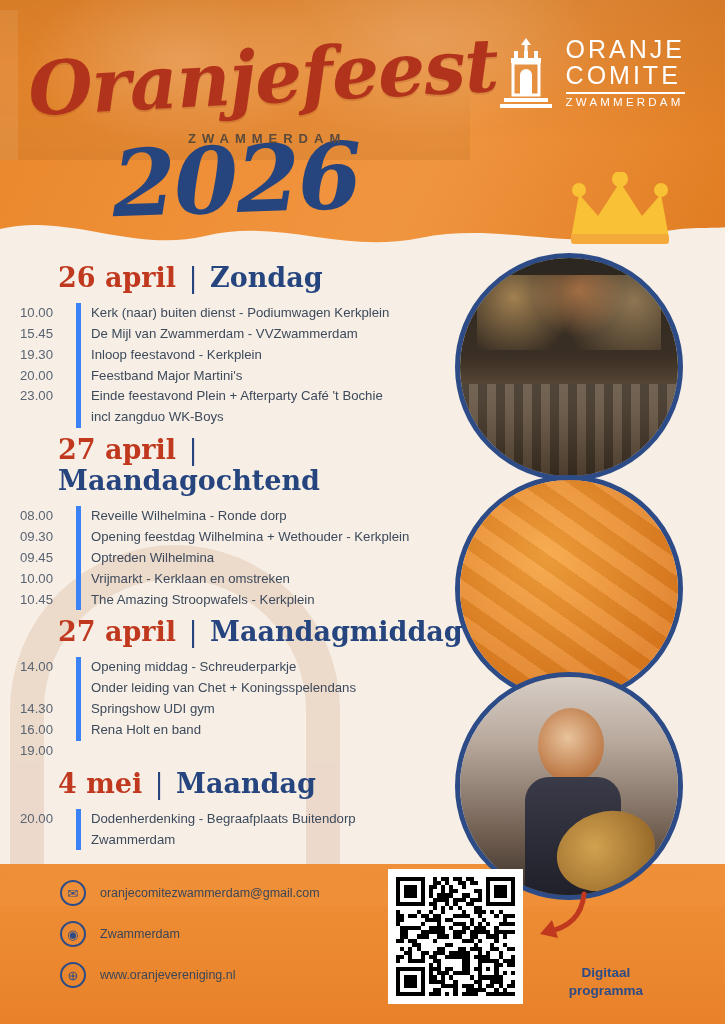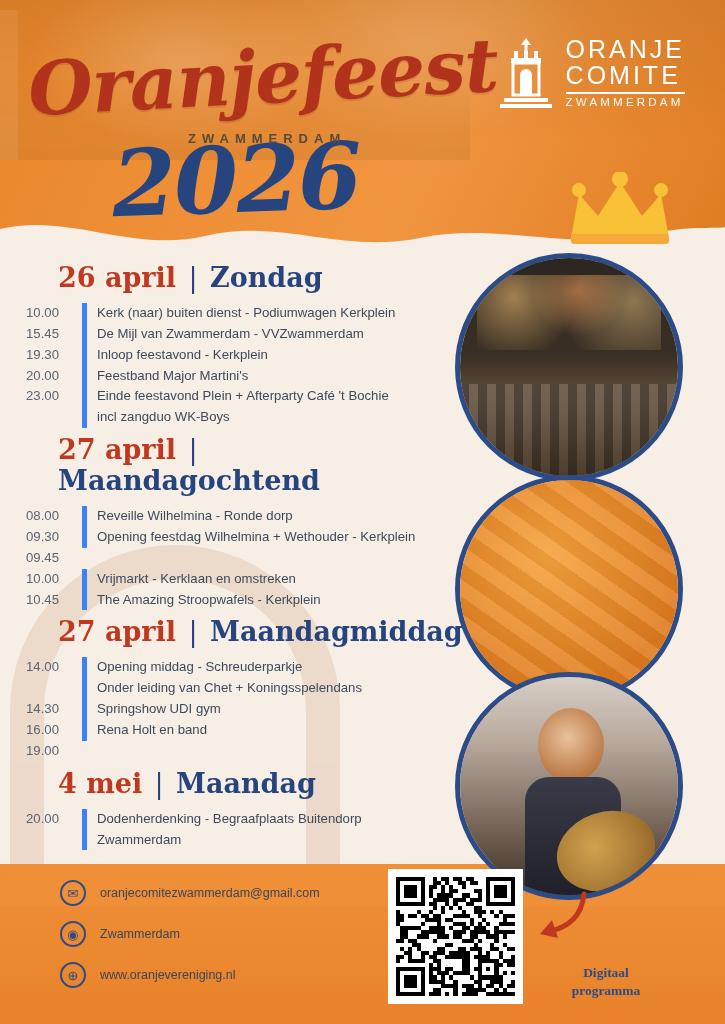--- a/index.html
+++ b/index.html
@@ -98,21 +98,21 @@
     font-family: "DejaVu Serif", serif;
     font-weight: bold;
     font-size: 27px;
     color: #c0391f;
     padding-left: 30px;
     margin-bottom: 10px;
     margin-left: 28px;
   }
   .block-title .sep { color: #26457f; font-weight: normal; margin: 0 3px; }
   .block-title .day { color: #26457f; }
-  .rows { padding-left: 26px; }
+  .rows { padding-left: 20px; }
   .row { display: flex; font-size: 13.2px; color: #3d4a5c; line-height: 1.58; }
   .time { width: 56px; flex: none; color: #5a6472; }
   .desc { border-left: 5px solid #3b82f6; padding-left: 10px; flex: 1; }
   .row.cont .time { visibility: hidden; }
 
   
   .circ {
     position: absolute; border-radius: 50%;
     border: 5px solid #2d4c87;
     overflow: hidden; z-index: 6;
@@ -165,21 +165,21 @@
     border: 2px solid #2d4c87; color: #2d4c87;
     display: flex; align-items: center; justify-content: center;
     font-size: 13px; flex: none; background: transparent;
   }
   .ctext { font-size: 12.5px; color: #3b4658; }
 
   .qr { position: absolute; left: 388px; bottom: 20px; width: 135px; height: 135px; background: #fff; padding: 8px; z-index: 9; }
   .qr canvas, .qr .qrgrid { width: 100%; height: 100%; }
   .digi {
     position: absolute; left: 546px; bottom: 24px; width: 120px; text-align: center;
-    color: #2d4c87; font-weight: bold; font-size: 13.5px; line-height: 1.35; z-index: 9; font-family: Liberation Serif, serif;
+    color: #2d4c87; font-weight: bold; font-size: 13.5px; line-height: 1.35; z-index: 9;
   }
   .arrow { position: absolute; left: 522px; bottom: 80px; width: 70px; height: 56px; z-index: 9; }
 </style>
 </head>
 <body>
 
 <div class="poster">
 
   <div class="arch"></div>
 
@@ -269,20 +269,21 @@
           <div class="row">
             <div class="time">08.00</div>
             <div class="desc">Reveille Wilhelmina - Ronde dorp</div>
           </div>
           <div class="row">
             <div class="time">09.30</div>
             <div class="desc">Opening feestdag Wilhelmina + Wethouder - Kerkplein</div>
           </div>
           <div class="row">
             <div class="time">09.45</div>
+            <div class="desc">Optreden Wilhelmina</div>
           </div>
           <div class="row">
             <div class="time">10.00</div>
             <div class="desc">Vrijmarkt - Kerklaan en omstreken</div>
           </div>
           <div class="row">
             <div class="time">10.45</div>
             <div class="desc">The Amazing Stroopwafels - Kerkplein</div>
           </div>
         </div>

